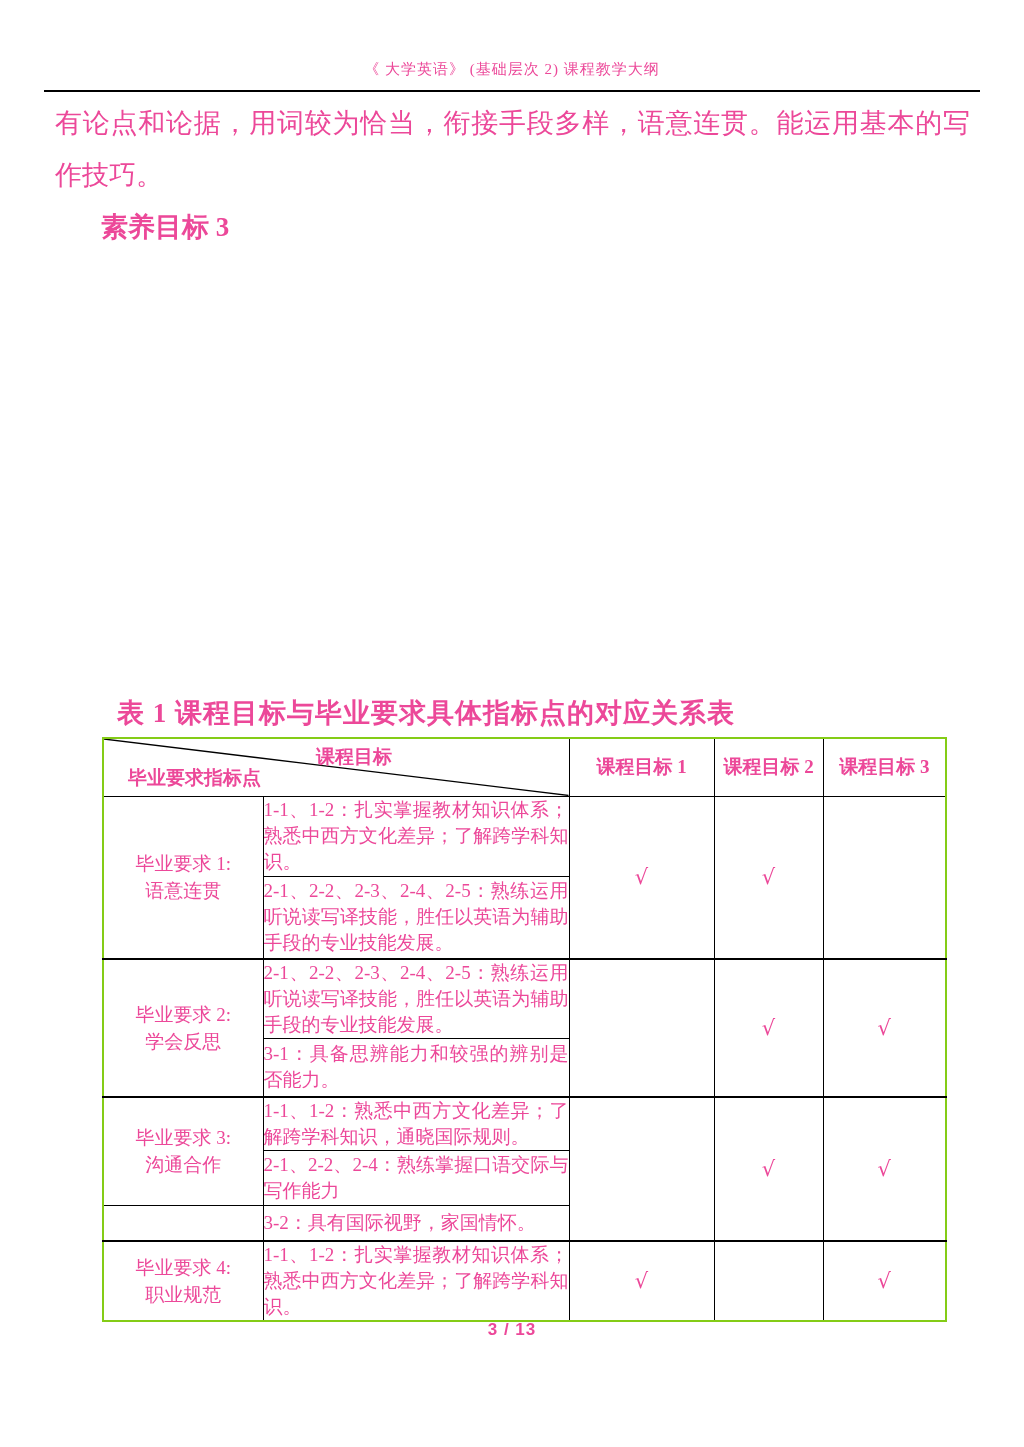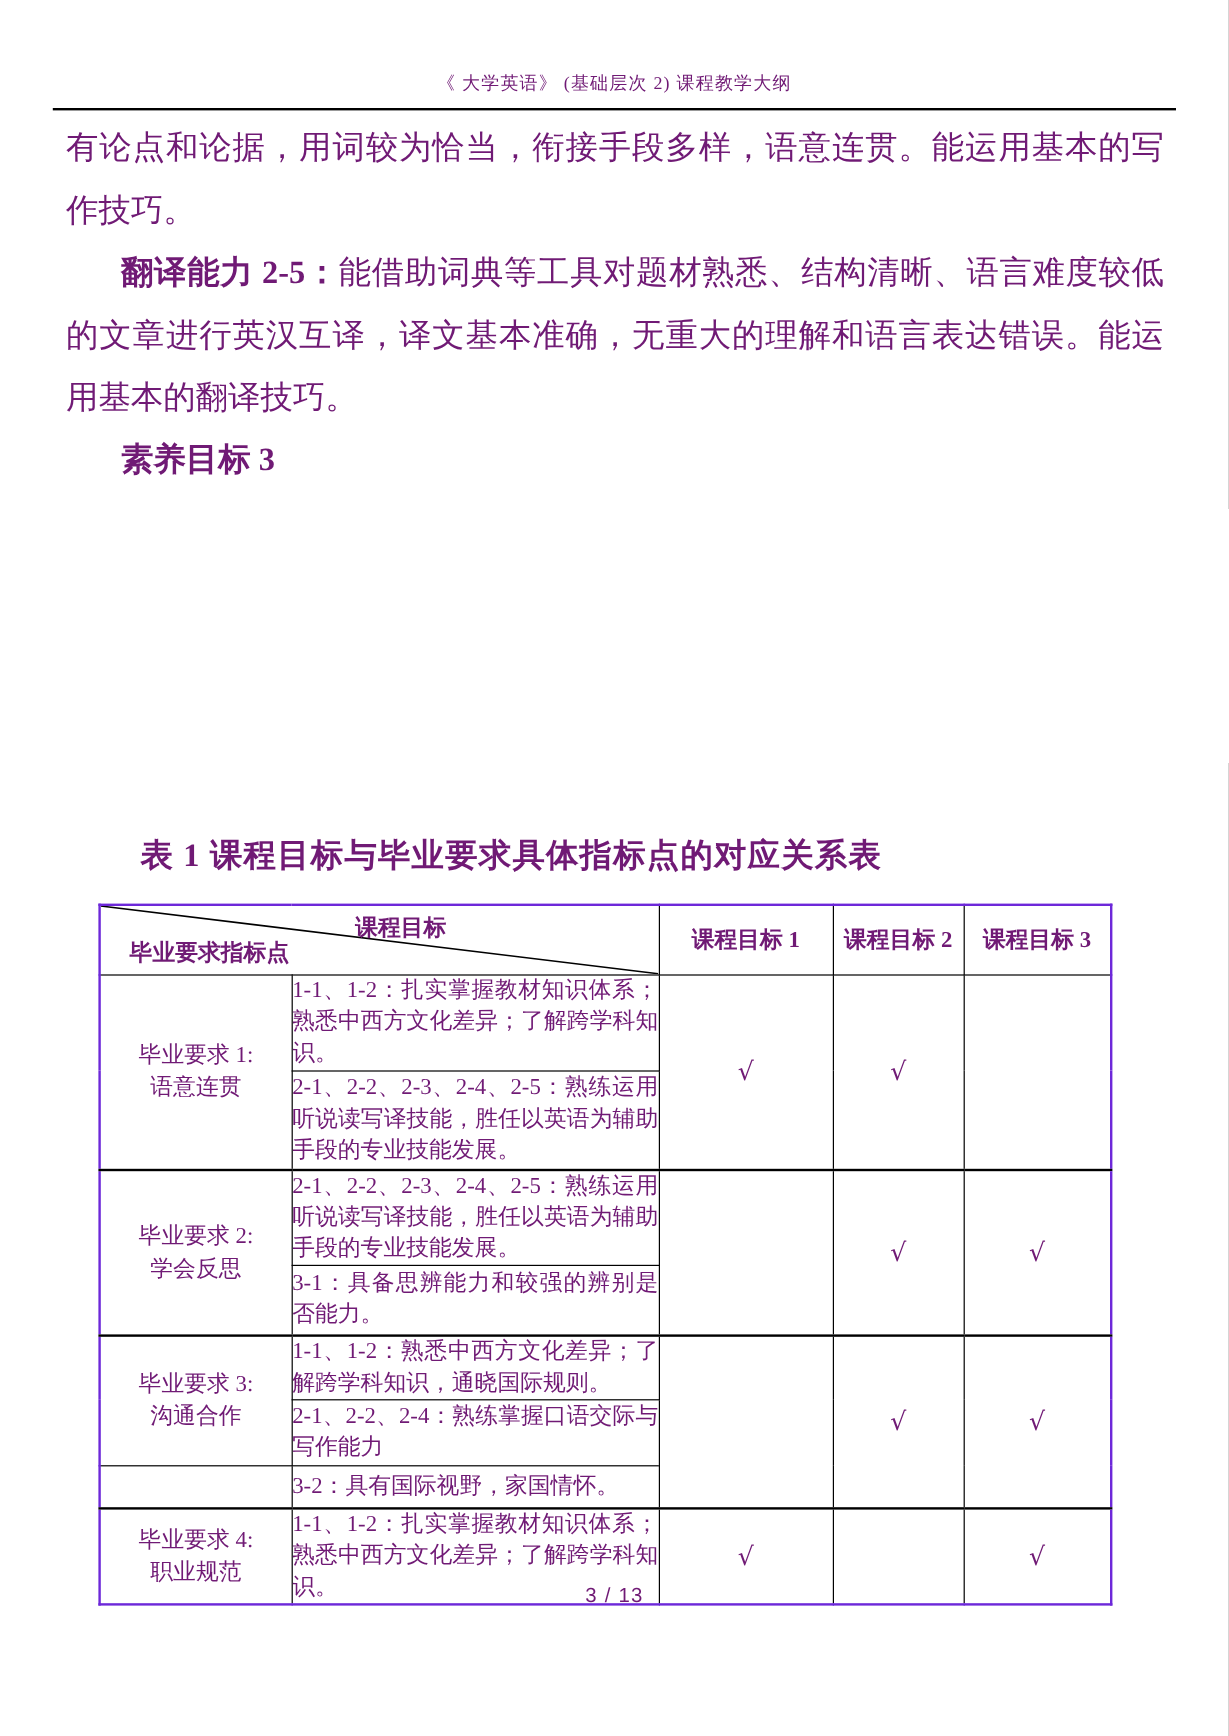--- a/index.html
+++ b/index.html
@@ -1,21 +1,21 @@
 <!DOCTYPE html>
 <html><head>
 <meta charset="utf-8">
 <style>
   html,body { margin:0; padding:0; background:#888; }
   .page {
     position:relative;
     width:1024px; height:1447px;
     margin:0 auto;
     background:#ffffff;
-    color:#701a75;
+    color:#ec4899;
     font-family:"Liberation Serif","DejaVu Serif",serif;
     overflow:hidden;
   }
   
   .doc-header {
     position:absolute; top:60px; left:44px; width:936px;
     text-align:center; font-size:15px; letter-spacing:1px;
     padding-bottom:11px;
     border-bottom:2px solid #000;
   }
@@ -28,26 +28,25 @@
   .doc-body p.indent { text-indent:1.7em; }
   .doc-body b { font-weight:bold; }
   
   .table-title {
     position:absolute; top:695px; left:0; width:852px;
     text-align:center; font-size:27px; font-weight:bold;
     letter-spacing:1px;
   }
   
   table.req-table {
-    position:absolute; top:737px; left:82px;
+    position:absolute; top:737px; left:102px;
     width:843px; table-layout:fixed;
     border-collapse:collapse;
-    border:2px solid #6d28d9;
+    border:2px solid #84cc16;
     font-size:19px;
-    margin-top:16px;
   }
   table.req-table td {
     border:1px solid #000;
     vertical-align:middle;
     padding:0;
     overflow:hidden;
   }
   tr.bs td { border-top-width:2px; }
   td.corner { position:relative; }
   td.corner svg { position:absolute; top:0; left:0; width:100%; height:100%; display:block; }
@@ -55,35 +54,34 @@
   .corner-bottom { position:absolute; bottom:5px; left:24px; font-weight:bold; }
   td.goal { text-align:center; font-weight:bold; }
   td.req  { text-align:center; line-height:27px; }
   td.ind  { text-align:justify; padding:2px 8px; line-height:26px; }
   td.mark { text-align:center; font-size:21px; font-family:"DejaVu Sans","Liberation Sans",sans-serif; font-weight:normal; }
   
   .doc-footer {
     position:absolute; top:1320px; left:0; width:1024px;
     text-align:center;
     font-family:"Liberation Sans","DejaVu Sans",sans-serif;
-    font-size:17px; font-weight:normal; letter-spacing:1px;
+    font-size:17px; font-weight:bold; letter-spacing:1px;
   }
 </style>
 </head>
 <body>
 
 <div class="page">
 
   <div class="doc-header">
     <span>《 大学英语》 (基础层次 2) 课程教学大纲</span>
   </div>
 
   <div class="doc-body">
     <p><b></b><span>有论点和论据，用词较为恰当，衔接手段多样，语意连贯。能运用基本的写作技巧。</span></p>
-    <p class="indent"><b>翻译能力 2-5：</b><span>能借助词典等工具对题材熟悉、结构清晰、语言难度较低的文章进行英汉互译，译文基本准确，无重大的理解和语言表达错误。能运用基本的翻译技巧。</span></p>
     <p class="indent"><b>素养目标 3</b><span></span></p>
   </div>
 
   <div class="table-title">表 1 课程目标与毕业要求具体指标点的对应关系表</div>
 
   <table class="req-table">
     <colgroup>
       <col style="width:160px">
         <col style="width:306px">
         <col style="width:145px">

